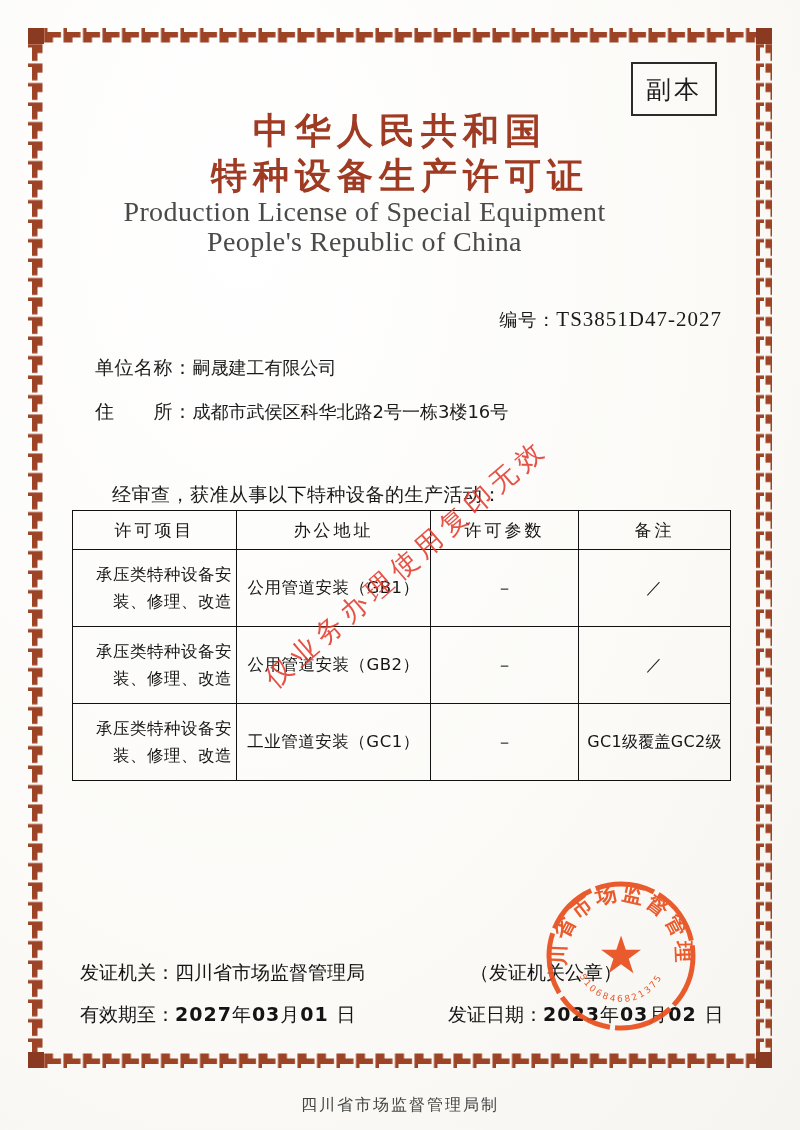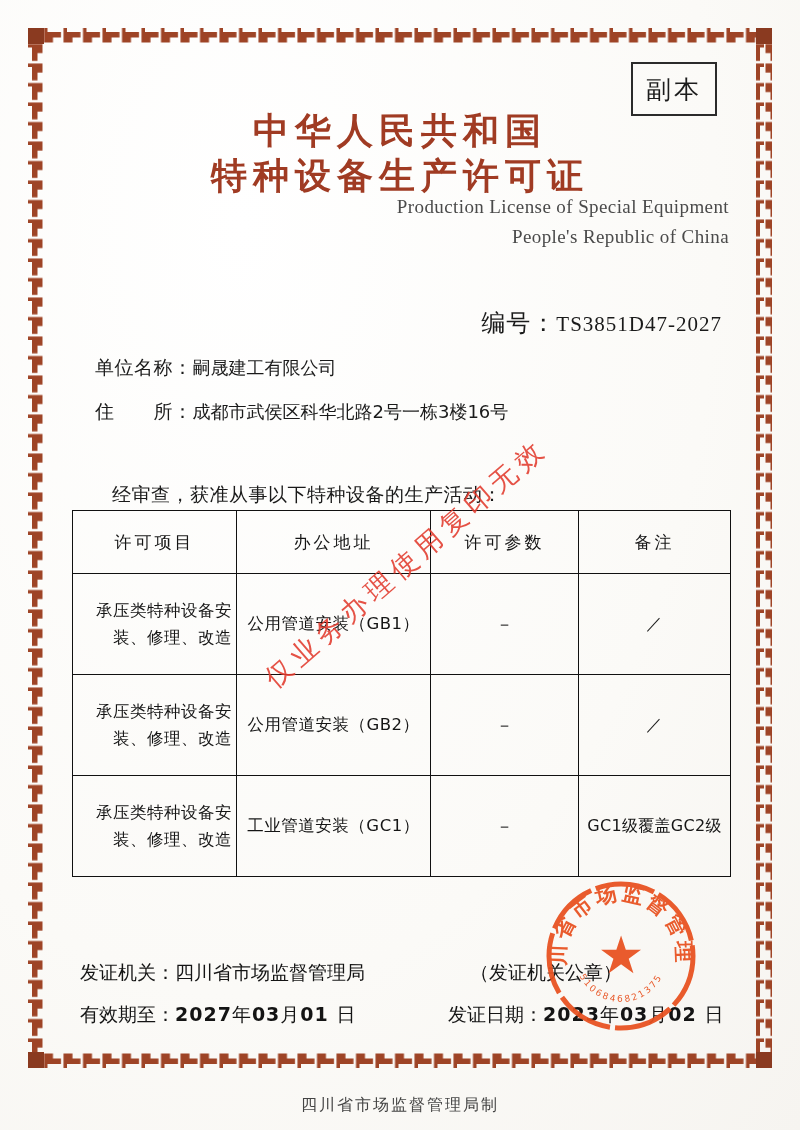--- a/index.html
+++ b/index.html
@@ -69,43 +69,43 @@
     font-size: 36px;
     letter-spacing: 6px;
   }
   #title-cn-1 { top: 107px; }
   #title-cn-2 { top: 152px; }
 
   .title-en {
     position: absolute;
     left: 0;
     width: 729px;
-    text-align: right;
+    text-align: center;
     color: #4a4a4a;
     font-family: "Liberation Serif", "DejaVu Serif", serif;
-    font-size: 19px;
+    font-size: 28px;
     letter-spacing: 0.4px;
   }
   #title-en-1 { top: 196px; }
   #title-en-2 { top: 226px; }
 
   
   #cert-no {
     position: absolute;
     left: 0;
     top: 307px;
     width: 722px;
     text-align: right;
     font-size: 21px;
     letter-spacing: 1px;
     font-family: "Liberation Serif", "DejaVu Serif", serif;
   }
   #cert-no .lbl {
     font-family: Liberation Mono, monospace;
-    font-size: 24px;
+    font-size: 18px;
   }
 
   
   .info-line {
     position: absolute;
     left: 95px;
     font-size: 19px;
     white-space: nowrap;
     font-family: "DejaVu Sans", "Liberation Sans", sans-serif;
     color: #1a1a1a;
@@ -136,21 +136,21 @@
     border-collapse: collapse;
     table-layout: fixed;
   }
   #license-table th,
   #license-table td {
     border: 1px solid #111;
     text-align: center;
     vertical-align: middle;
     font-family: "DejaVu Sans", "Liberation Sans", sans-serif;
     color: #151515;
-    padding: 12px 4px;
+    padding: 0 4px;
   }
   #license-table thead th {
     height: 38px;
     font-size: 17px;
     font-weight: normal;
     letter-spacing: 3px;
   }
   #license-table tbody td {
     height: 76px;
     font-size: 16.5px;

